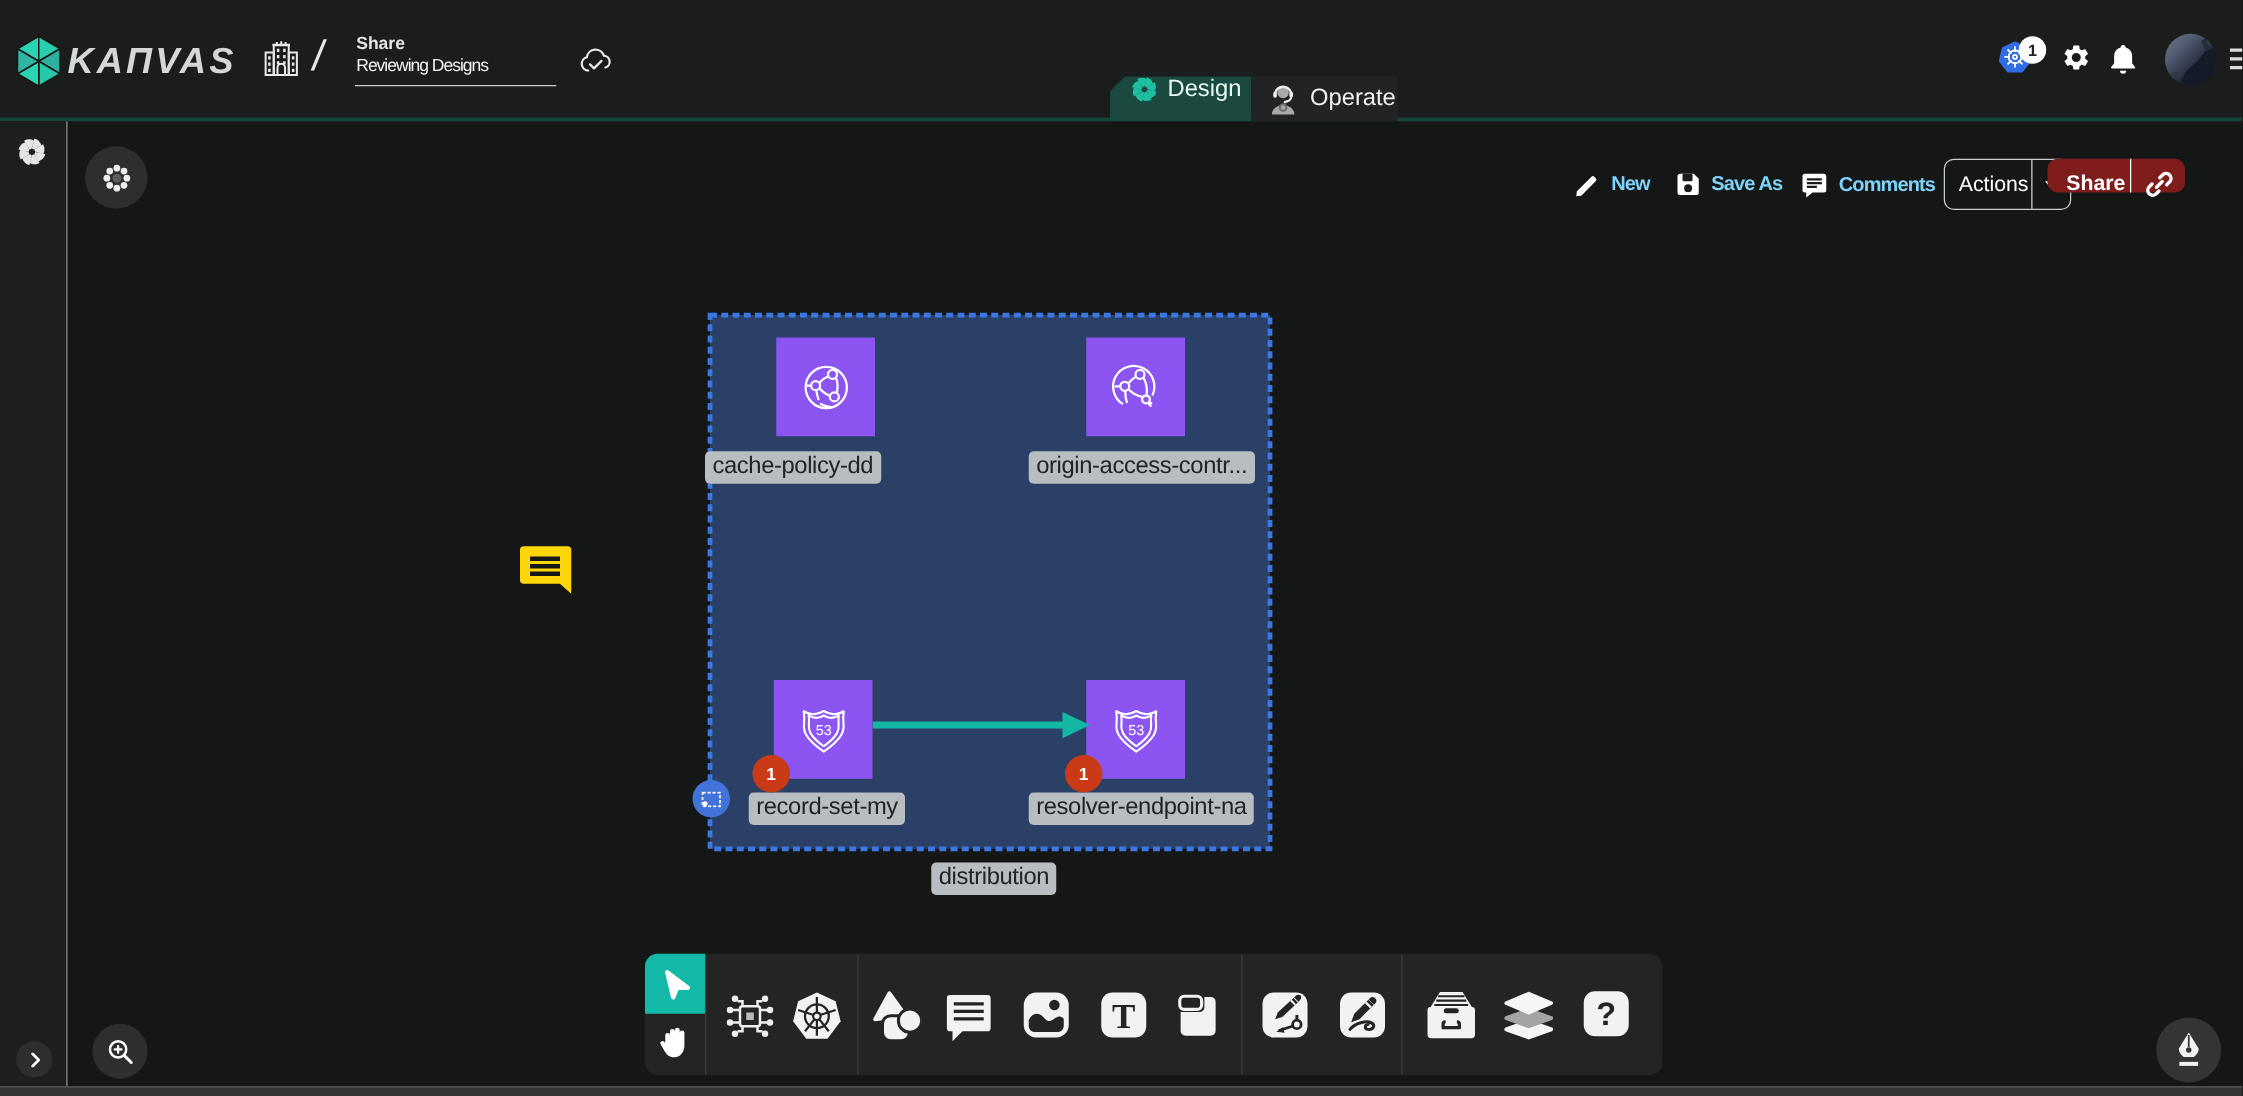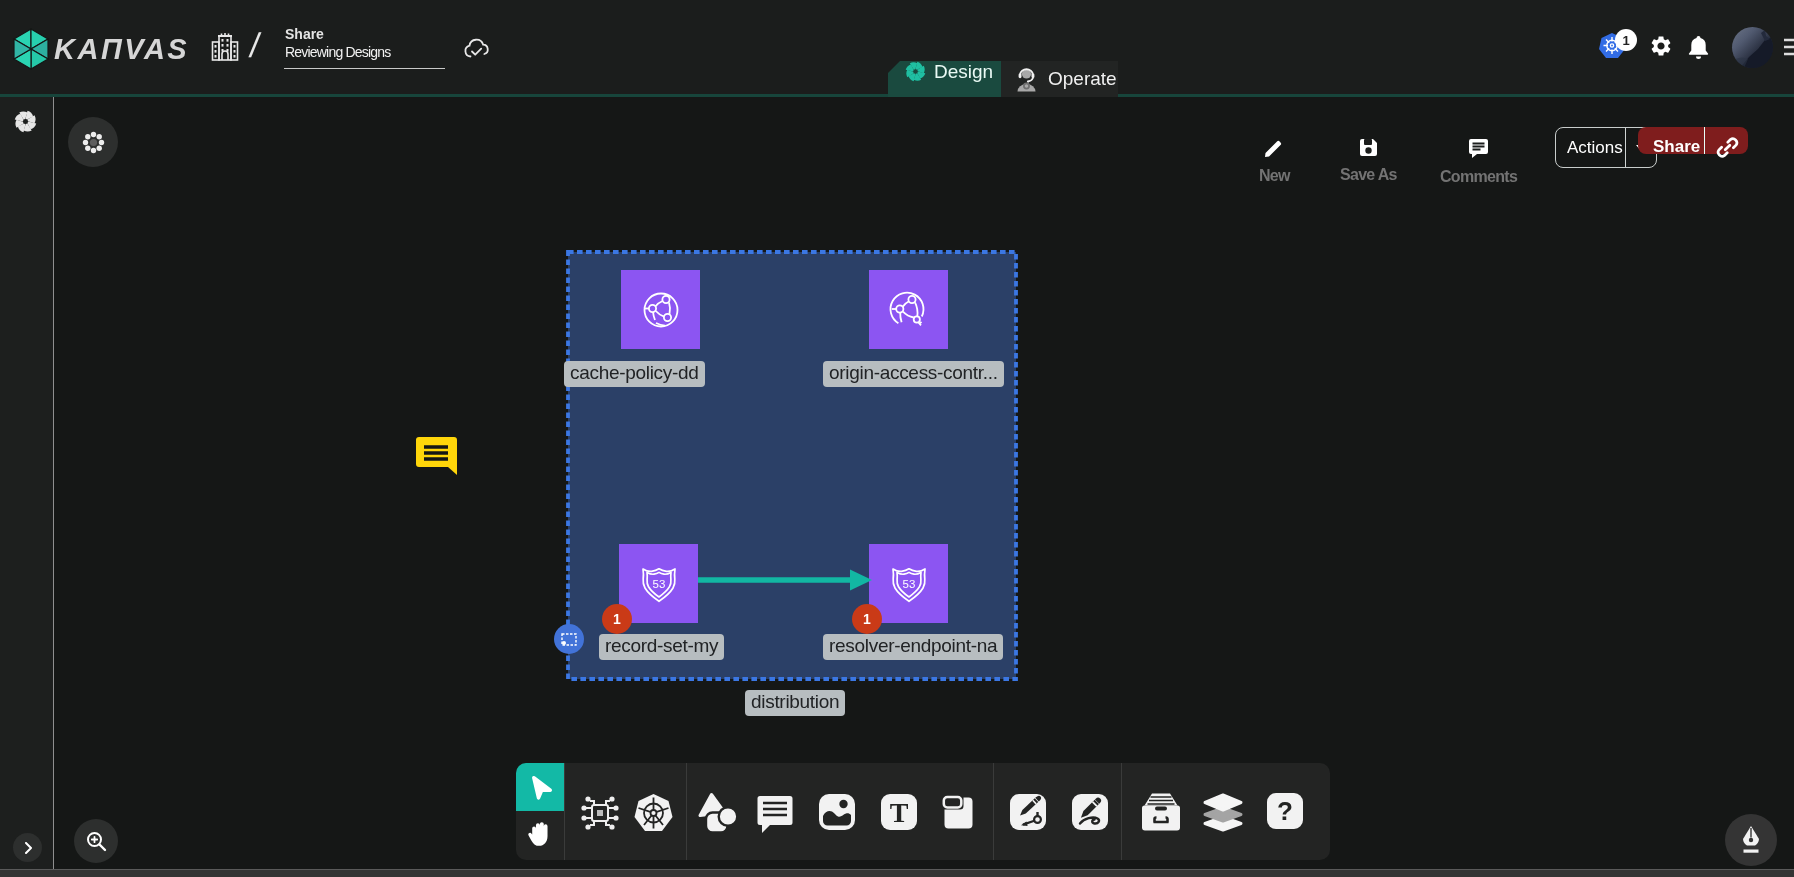--- a/index.html
+++ b/index.html
@@ -28,22 +28,22 @@
     background:#222423; display:flex; align-items:center; }
   #tab-operate span { color:#f0f0f0; font-size:19px; margin-left:10px; }
 
   
   #sidebar { position:absolute; left:0; top:97px; width:54px; height:780px;
     background:#1d1f1e; border-right:1px solid #8f8f8f; }
   .circlebtn { position:absolute; border-radius:50%; background:#2d2f2e;
     display:flex; align-items:center; justify-content:center; }
 
   
-  .rowitem { position:absolute; top:137px; color:#737373; font-size:16px; letter-spacing:-0.7px; font-weight:bold;
-    display:flex; align-items:center; gap:8px;flex-direction:column; }
+  .rowitem { position:absolute; top:137px; color:#7dd3fc; font-size:16px; letter-spacing:-0.7px; font-weight:bold;
+    display:flex; align-items:center; gap:8px; }
   #actions-btn { position:absolute; left:1555px; top:127px; width:102px; height:41px;
     border:1.3px solid #c8cdcc; border-radius:8px; color:#fff; }
   #actions-btn .txt { position:absolute; left:11px; top:10px; font-size:17px; }
   #actions-btn .div { position:absolute; left:69px; top:0; width:1px; height:100%; background:#cfd4d3; }
   #actions-btn .caret { position:absolute; left:80px; top:17px; width:0; height:0;
     border-left:6.5px solid transparent; border-right:6.5px solid transparent; border-top:7.5px solid #fff; }
   #share-btn { position:absolute; left:1638px; top:127px; width:110px; height:27px;
     background:#7f1d1d; border-radius:8px; color:#fff; }
   #share-btn .txt { position:absolute; left:15px; top:10px; font-size:17px; font-weight:bold; }
   #share-btn .div { position:absolute; left:66px; top:0; width:1px; height:100%; background:#e8fffa; }

